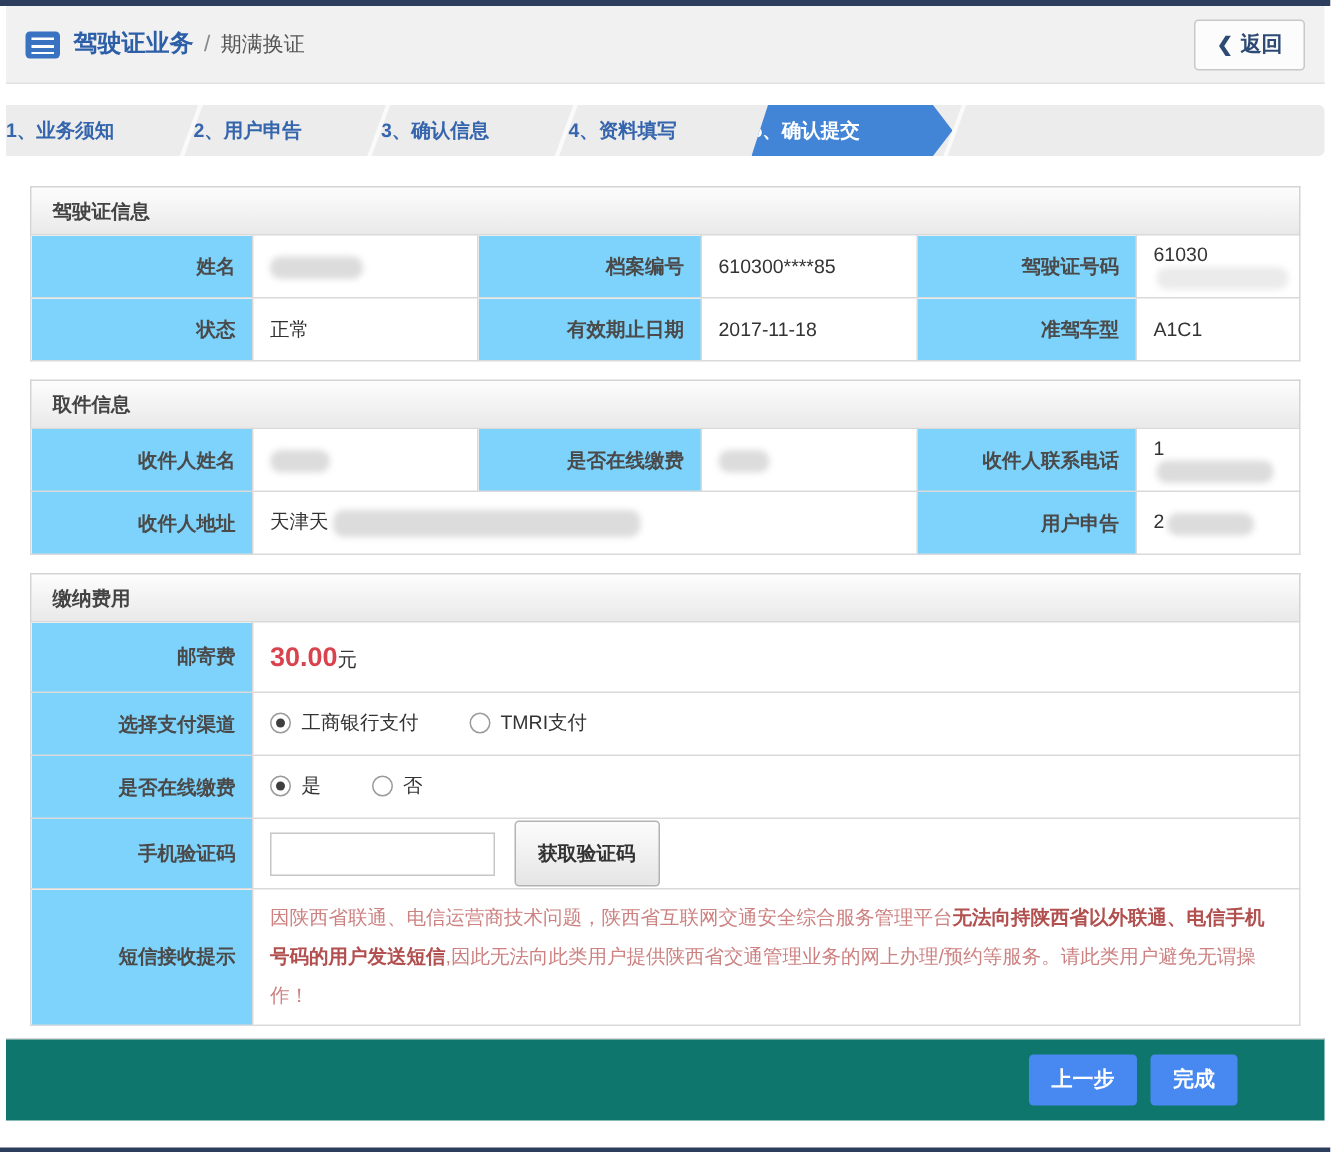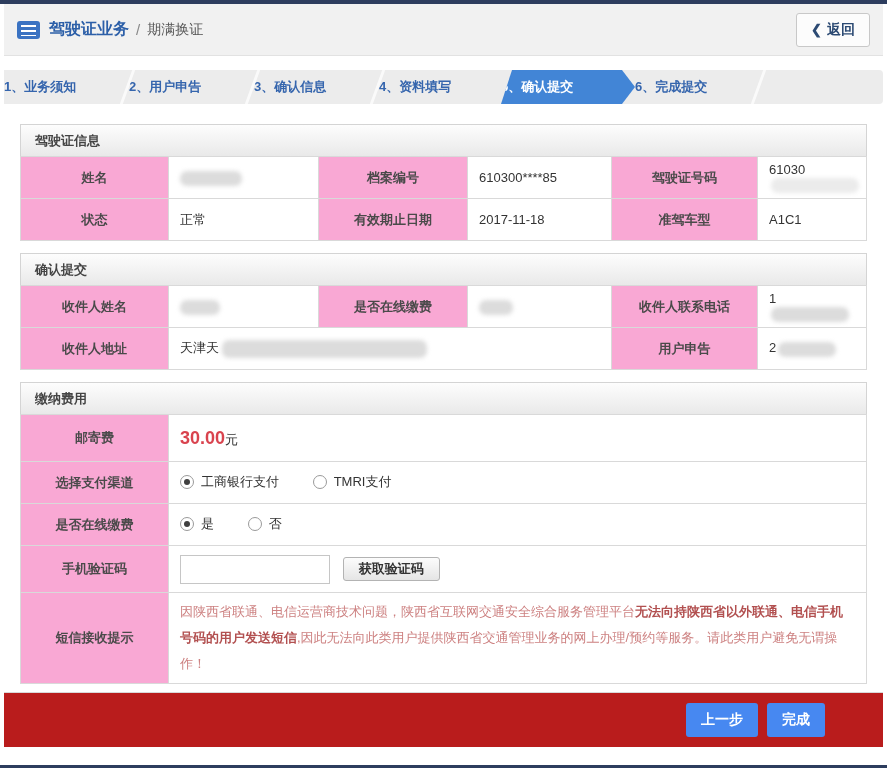--- a/index.html
+++ b/index.html
@@ -37,48 +37,48 @@
     clip-path:polygon(11px 0, calc(100% - 13px) 0, 100% 50%, calc(100% - 13px) 100%, 0 100%); }
   .steps-filler { flex:1; }
 
   
   .sec { margin:20px 20px 0; }
   .sec.tight { margin-top:12px; }
   .sec-head { border:1px solid #d4d4d4; border-bottom:none; background:linear-gradient(#fdfdfd,#e9e9e9);
     height:32px; line-height:32px; padding:0 14px; font-size:13px; font-weight:bold; color:#444; }
   table { border-collapse:collapse; width:100%; table-layout:fixed; }
   td { border:1px solid #d9d9d9; font-size:13px; height:42px; padding:0 11px; overflow:hidden; }
-  td.lbl { background:#f9a8d4; text-align:center; font-weight:bold; color:#4a4a4a; }
+  td.lbl { background:#7dd3fc; text-align:right; font-weight:bold; color:#4a4a4a; }
   td.val { background:#fff; color:#333; }
   tr.tall td { height:47px; }
   tr.sms-row td { height:64px; }
 
   .redact { display:inline-block; height:15px; background:#dcdcdc; border-radius:7px;
     filter:blur(2px); vertical-align:middle; }
   .redact.light { background:#ebebeb; }
 
   .price { color:#d9434e; font-weight:bold; font-size:18px; }
   .unit { font-size:13px; color:#333; }
 
   .radio { display:inline-flex; align-items:center; margin-right:30px; cursor:pointer; }
   .radio i { width:14px; height:14px; border:1px solid #9a9a9a; border-radius:50%;
     background:#fff; margin-right:7px; position:relative; flex:none; }
   .radio.checked i::after { content:''; position:absolute; left:3px; top:3px; right:3px; bottom:3px;
     border-radius:50%; background:#3f3f3f; }
 
   .code-input { width:150px; height:29px; border:1px solid #c6c6c6; padding:0 7px;
     font-size:13px; vertical-align:middle; font-family:inherit; }
-  .code-btn { height:24px; margin-left:9px; padding:0 15px; background:linear-gradient(#fcfcfc,#e5e5e5);
+  .code-btn { height:44px; margin-left:9px; padding:0 15px; background:linear-gradient(#fcfcfc,#e5e5e5);
     border:1px solid #b3b3b3; border-radius:3px; font-size:13px; font-weight:bold; color:#333;
     vertical-align:middle; cursor:pointer; font-family:inherit; }
 
   .sms-text { color:#cd8181; font-size:13px; line-height:26px; display:block; padding:6px 0; }
   .sms-text b { color:#b25050; }
 
-  .footer { margin:8px 4px 0; background:#b91c1c; border-top:1px solid #d9d9d9; height:55px;
+  .footer { margin:8px 4px 0; background:#0f766e; border-top:1px solid #d9d9d9; height:55px;
     display:flex; align-items:center; justify-content:flex-end; padding-right:58px; gap:9px; }
   .btn-blue { background:#4788f1; color:#fff; border:none; border-radius:3px; font-size:14px;
     font-weight:bold; padding:8px 15px; cursor:pointer; font-family:inherit; }
 </style>
 </head>
 <body>
 
 <div class="topline"></div>
 
 <div class="page-header">
@@ -94,21 +94,20 @@
 
 <div class="steps">
   <div class="step">1、业务须知</div>
   <i class="step-divider"></i>
   <div class="step">2、用户申告</div>
   <i class="step-divider"></i>
   <div class="step">3、确认信息</div>
   <i class="step-divider"></i>
   <div class="step">4、资料填写</div>
   <div class="step active">5、确认提交</div>
-  <div class="step">6、完成提交</div>
   <i class="step-divider"></i>
   <div class="steps-filler"></div>
 </div>
 
 <div class="sec">
   <div class="sec-head">驾驶证信息</div>
   <table>
     <colgroup>
         <col style="width:148px">
         <col style="width:150px">
@@ -132,21 +131,21 @@
       <td class="lbl">有效期止日期</td>
       <td class="val">2017-11-18</td>
       <td class="lbl">准驾车型</td>
       <td class="val">A1C1</td>
     </tr>
   </tbody>
     </table>
 </div>
 
 <div class="sec tight">
-  <div class="sec-head">确认提交</div>
+  <div class="sec-head">取件信息</div>
   <table>
     <colgroup>
         <col style="width:148px">
         <col style="width:150px">
         <col style="width:149px">
         <col style="width:144px">
         <col style="width:146px">
         <col>
       </colgroup>
     <tbody>

